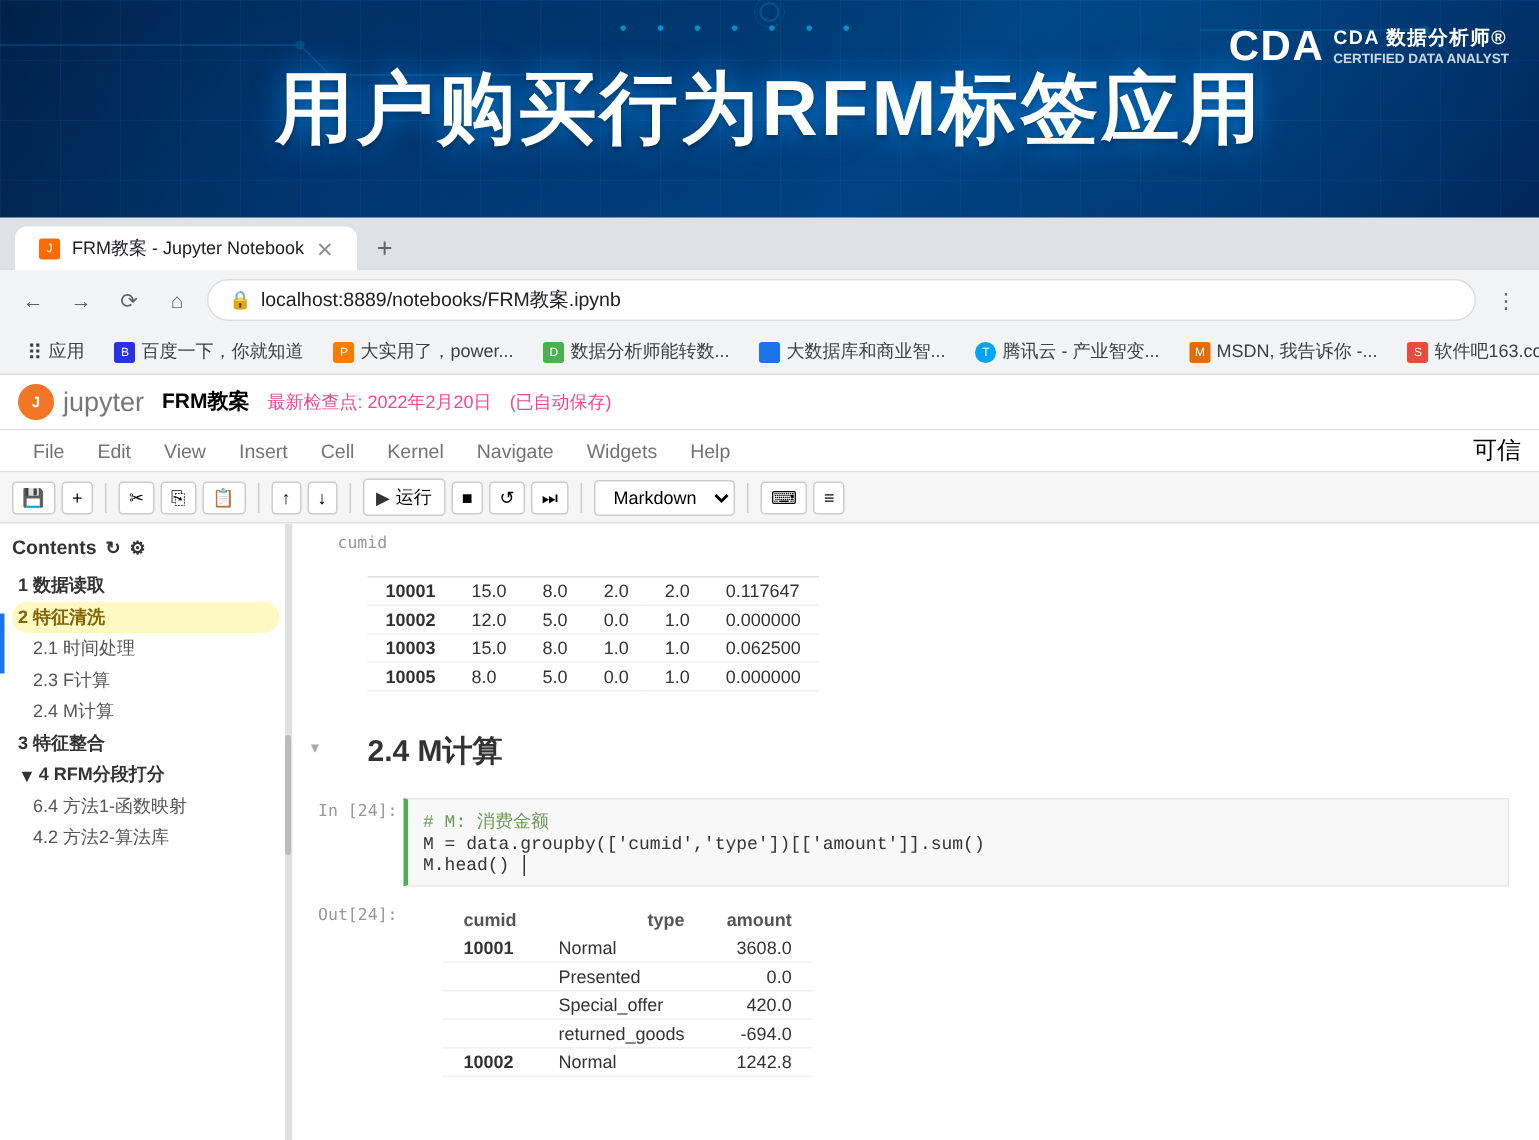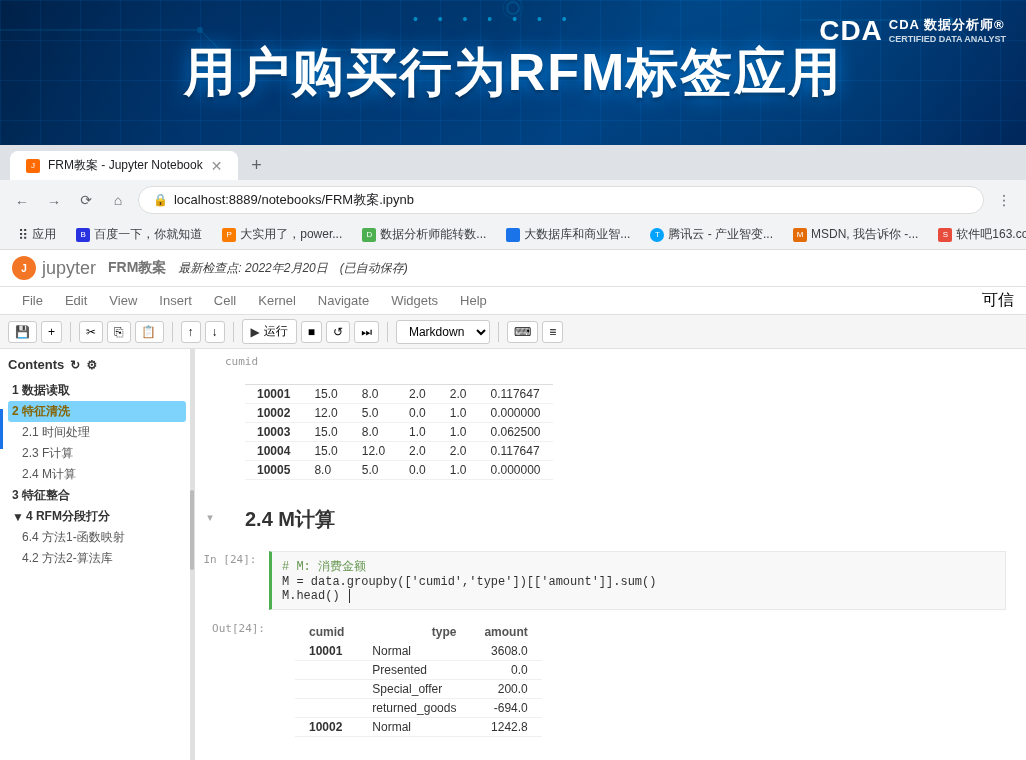--- a/index.html
+++ b/index.html
@@ -193,22 +193,22 @@
       background: #f37626;
       border-radius: 50%;
       display: flex;
       align-items: center;
       justify-content: center;
       font-size: 10px;
       color: white;
       font-weight: bold;
     }
     .jupyter-name { font-size: 18px; color: #777; font-weight: 300; }
-    .notebook-title { font-size: 14px; color: #737373; font-weight: 600; }
-    .notebook-meta { font-size: 12px; color: #404040; font-style: italic; }
+    .notebook-title { font-size: 14px; color: #000000; font-weight: 600; }
+    .notebook-meta { font-size: 12px; color: #ec4899; }
     .jupyter-menu {
       background: #fff;
       border-bottom: 1px solid #e0e0e0;
       display: flex;
       align-items: center;
       padding: 2px 12px;
       gap: 2px;
     }
     .menu-item {
       padding: 4px 10px;
@@ -522,21 +522,21 @@
 
   <div class="sidebar" style="position:relative;">
     <div class="toc-header">
       <span>Contents</span>
       <span style="cursor:pointer;font-size:12px;">↻</span>
       <span style="cursor:pointer;font-size:12px;">⚙</span>
     </div>
     <div class="toc-item level1">
       <span>1 数据读取</span>
     </div>
-    <div class="toc-item level1 active" style="background:#7dd3fc;">
+    <div class="toc-item level1 active" style="background:#fef9c3;border-radius:10px;">
       <span>2 特征清洗</span>
     </div>
     <div class="toc-item level2">
       <span>2.1 时间处理</span>
     </div>
     <div class="toc-item level2">
       <span>2.3 F计算</span>
     </div>
     <div class="toc-item level2">
       <span>2.4 M计算</span>
@@ -596,48 +596,40 @@
           </tr>
           <tr>
             <td>10003</td>
             <td>15.0</td>
             <td>8.0</td>
             <td>1.0</td>
             <td>1.0</td>
             <td>0.062500</td>
           </tr>
           <tr>
-            <td>10004</td>
-            <td>15.0</td>
-            <td>12.0</td>
-            <td>2.0</td>
-            <td>2.0</td>
-            <td>0.117647</td>
-          </tr>
-          <tr>
             <td>10005</td>
             <td>8.0</td>
             <td>5.0</td>
             <td>0.0</td>
             <td>1.0</td>
             <td>0.000000</td>
           </tr>
         </tbody>
       </table>
     </div>
 
     <div style="display:flex;align-items:center;padding:6px 0;">
       <div style="padding:4px 10px;color:#aaa;font-size:11px;cursor:pointer;width:30px;text-align:center;">▾</div>
       <div class="section-header">
         <span>2.4 M计算</span>
       </div>
     </div>
 
     <div style="display:flex;align-items:flex-start;">
-      <div style="width:70px;text-align:center;padding-top:6px;font-size:11px;color:#999;font-family:monospace;flex-shrink:0;">In [24]:</div>
+      <div style="width:70px;text-align:right;padding-top:6px;font-size:11px;color:#999;font-family:monospace;flex-shrink:0;">In [24]:</div>
       <div class="code-cell" style="flex:1;margin-left:4px;">
         <div>
           <span style="color:#6a9955;"># M: 消费金额</span>
         </div>
         <div>
           <span style="color:#333;">M = data.groupby(['cumid','type'])[['amount']].sum()</span>
         </div>
         <div>
           <span style="color:#333;">M.head()</span>
           <span class="cursor-line"></span>
@@ -664,21 +656,21 @@
               <td>3608.0</td>
             </tr>
             <tr class="sub-row">
               <td></td>
               <td>Presented</td>
               <td>0.0</td>
             </tr>
             <tr class="sub-row">
               <td></td>
               <td>Special_offer</td>
-              <td>200.0</td>
+              <td>420.0</td>
             </tr>
             <tr class="sub-row">
               <td></td>
               <td>returned_goods</td>
               <td>-694.0</td>
             </tr>
             <tr class="group-row">
               <td>10002</td>
               <td>Normal</td>
               <td>1242.8</td>

